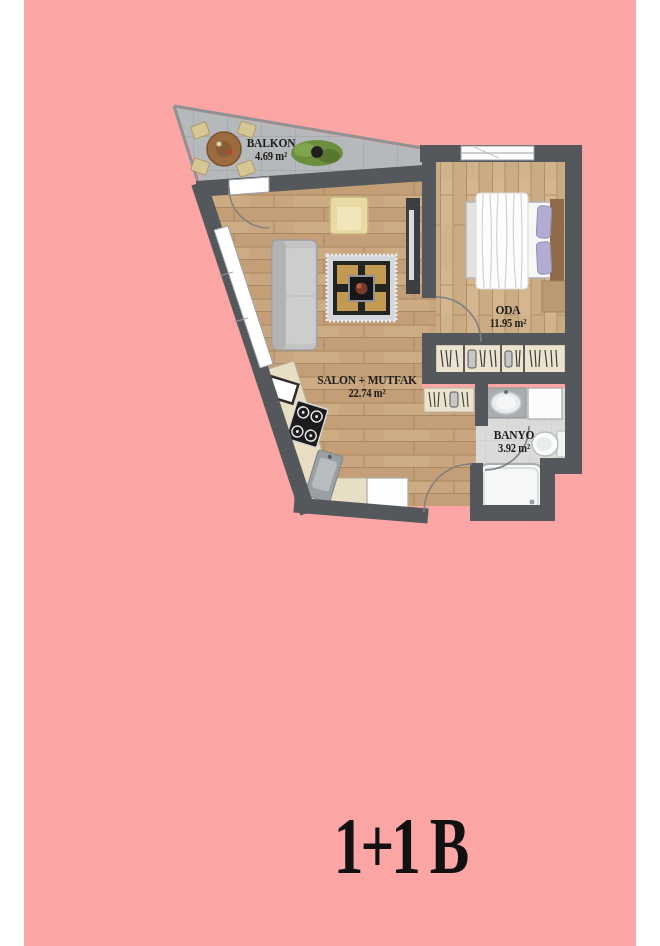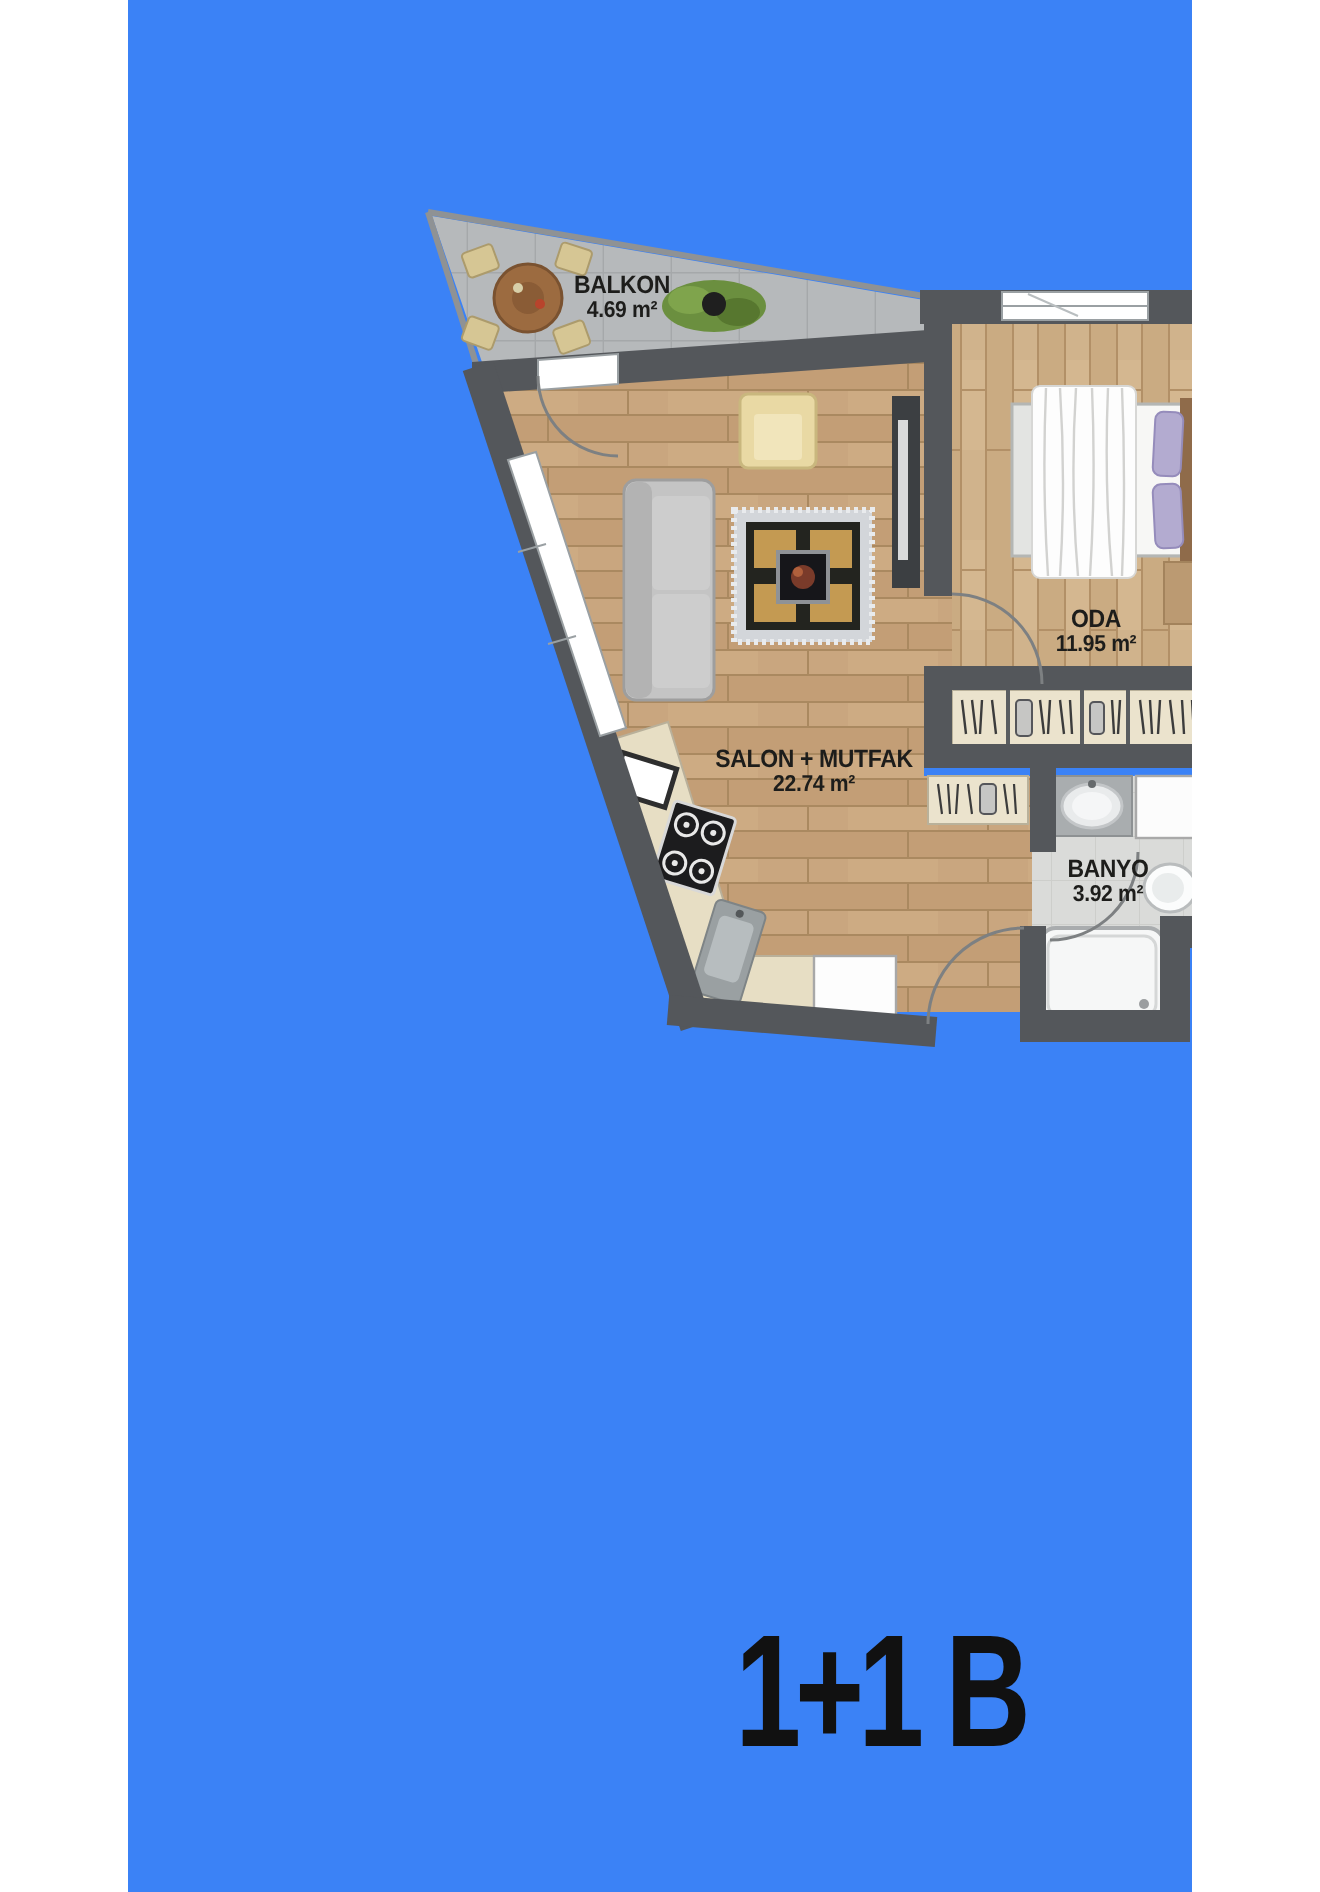--- a/index.html
+++ b/index.html
@@ -1,19 +1,19 @@
 <!DOCTYPE html>
 <html><head>
 <meta charset="utf-8">
 <style>
   html,body{margin:0;padding:0;background:#ffffff;}
   .stage{
-    position:relative;width:532px;height:946px;margin:0 auto;
-    background:#3b82f6;overflow:hidden;
-    font-family:Liberation Sans, sans-serif;
+    position:relative;width:612px;height:946px;margin:0 auto;
+    background:#fca5a5;overflow:hidden;
+    font-family:Liberation Serif, serif;
   }
   .plan-svg{position:absolute;left:0;top:0;}
   .room-label{
     position:absolute;transform:translate(-50%,-50%) scaleX(.92);
     text-align:center;color:#1d1d1b;line-height:1.12;white-space:nowrap;
     pointer-events:none;
   }
   .room-label .rname{display:block;font-size:12.5px;font-weight:bold;letter-spacing:-.2px;}
   .room-label .rarea{display:block;font-size:11.5px;font-weight:bold;letter-spacing:-.2px;}
   .plan-title{

